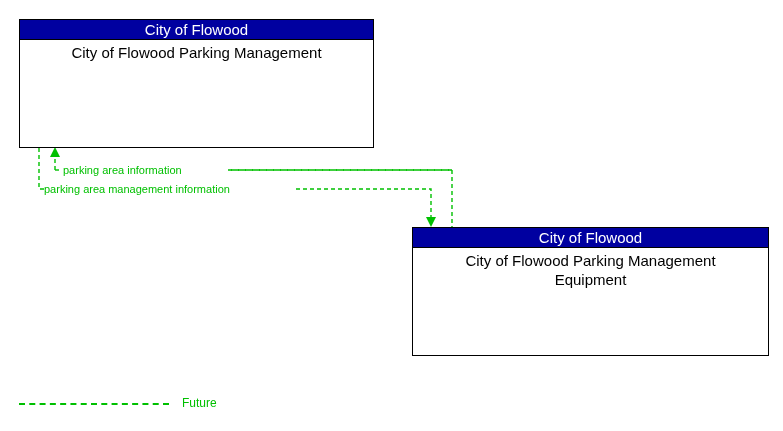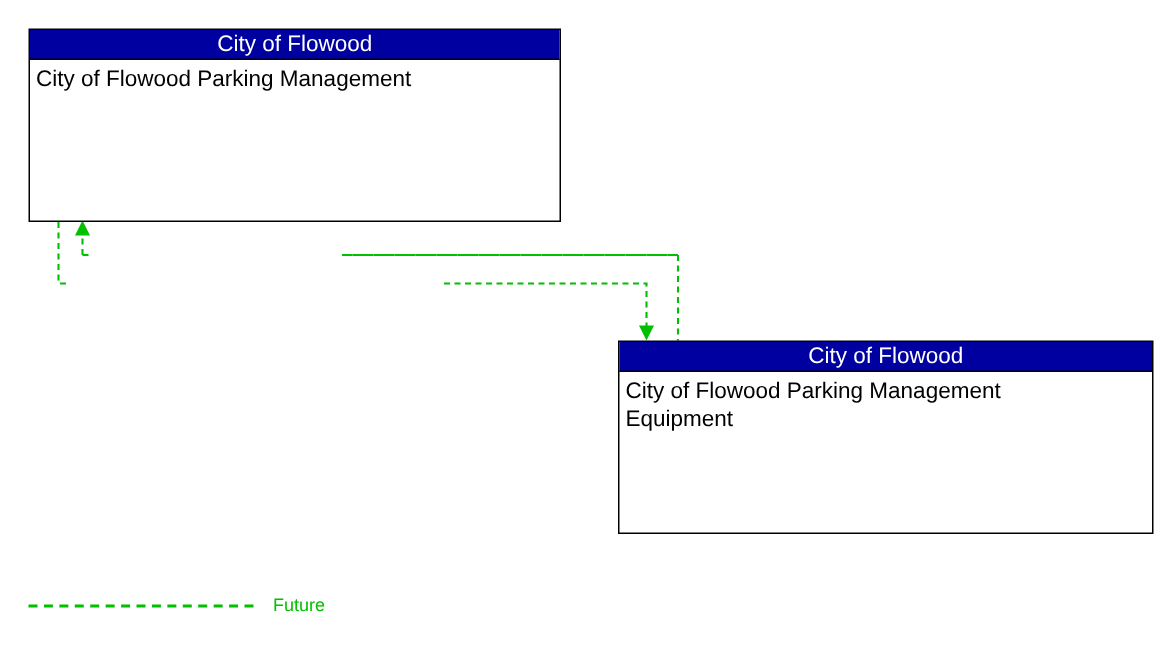--- a/index.html
+++ b/index.html
@@ -35,21 +35,21 @@
     text-align: center;
     white-space: nowrap;
     overflow: hidden;
     border-bottom: 1px solid #000000;
   }
   .ctx-body {
     box-sizing: border-box;
     color: #000000;
     font-size: 15px;
     line-height: 19px;
-    text-align: left;
+    text-align: center;
     padding: 3px 4px 0 4px;
     white-space: pre-line;
   }
 
   
   .flow-svg {
     position: absolute;
     left: 0;
     top: 0;
     width: 783px;
@@ -106,20 +106,22 @@
     <div class="ctx-header">City of Flowood</div>
     <div class="ctx-body">City of Flowood Parking Management</div>
   </div>
 
   <div class="ctx-box" style="left:412px; top:227px; width:357px; height:129px;">
     <div class="ctx-header">City of Flowood</div>
     <div class="ctx-body">City of Flowood Parking Management
 Equipment</div>
   </div>
 
+  <div class="flow-label" style="left:63px; top:164px;">parking area information</div>
 
+  <div class="flow-label" style="left:44px; top:183px;">parking area management information</div>
 
   <div>
     <div class="legend-line" style="left:19px; top:403px; width:150px;"></div>
     <div class="legend-text" style="left:182px; top:396px;">Future</div>
   </div>
 
 </div>
 
 </body></html>

